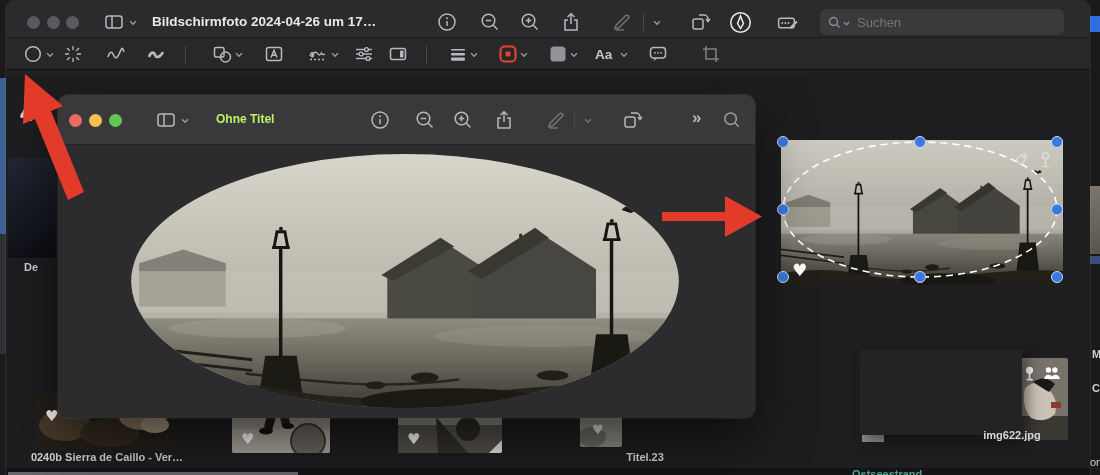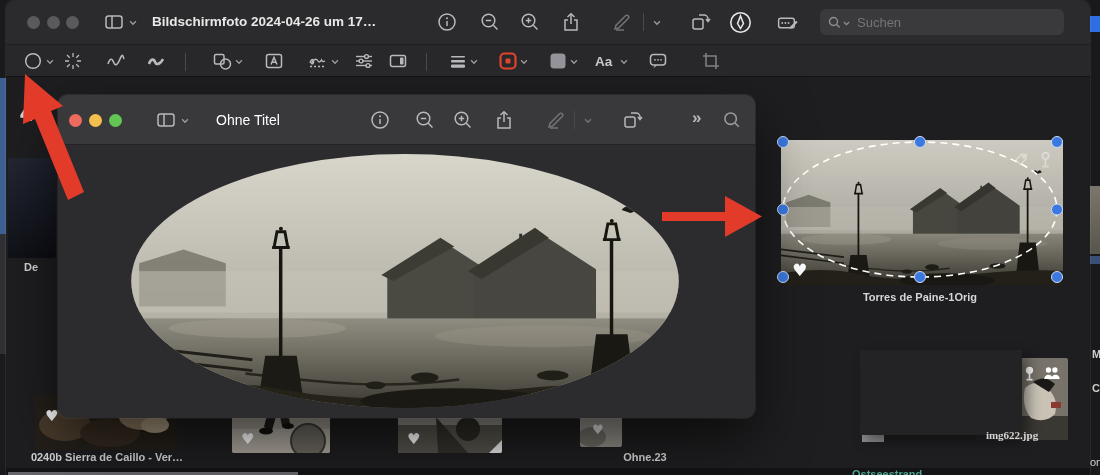--- a/index.html
+++ b/index.html
@@ -165,21 +165,21 @@
             <circle cx="5.5" cy="5.5" r="4" fill="none" stroke="#8e8e93" stroke-width="1.4"></circle>
             <line x1="8.6" y1="8.6" x2="11.6" y2="11.6" stroke="#8e8e93" stroke-width="1.4"></line>
           </svg>
         <svg width="9" height="9" viewBox="0 0 12 12" style="flex:none;margin:3px 4px 0 1px;">
             <polyline points="2.5,4 6,7.5 9.5,4" fill="none" stroke="#8e8e93" stroke-width="1.8"></polyline>
           </svg>
         <input style="flex: 1 1 0%; background: transparent; border: none; color: #22c55e; font-size: 13px; font-family: inherit; width: 100%;" placeholder="Suchen">
       </div>
     </div>
 
-    <div class="abs" style="left:0;top:44px;width:1084px;height:33px;background:#28282a;border-top:1px solid #1d1d1f;border-bottom:1px solid #131315;box-sizing:border-box;">
+    <div class="abs" style="left:0;top:37px;width:1084px;height:33px;background:#28282a;border-top:1px solid #1d1d1f;border-bottom:1px solid #131315;box-sizing:border-box;">
       <div class="ic" style="left:15px;top:4px;">
         <svg width="22" height="22" viewBox="0 0 22 22" fill="none" stroke="#b9b9bd" stroke-width="1.5">
             <circle cx="11" cy="11" r="7.3"></circle>
           </svg>
       </div>
       <svg class="chev" style="left:39px;top:12px;" viewBox="0 0 12 12">
           <polyline points="2.5,4 6,7.5 9.5,4" fill="none" stroke="#9b9b9f" stroke-width="1.6"></polyline>
         </svg>
       <div class="ic" style="left:55px;top:4px;">
         <svg width="22" height="22" viewBox="0 0 22 22" fill="none" stroke="#b9b9bd" stroke-width="1.3">
@@ -317,21 +317,20 @@
             <circle cx="144" cy="7" r="5.5"></circle>
             <circle cx="281" cy="7" r="5.5"></circle>
           <circle cx="7" cy="74.5" r="5.5"></circle>
             <circle cx="281" cy="74.5" r="5.5"></circle>
           <circle cx="7" cy="142" r="5.5"></circle>
             <circle cx="144" cy="142" r="5.5"></circle>
             <circle cx="281" cy="142" r="5.5"></circle>
         </g>
       </svg>
 
-      <div class="cap" style="left:814px;top:214px;width:200px;">Torres de Paine-1Orig</div>
 
       <div class="thumb" style="left:29px;top:318px;width:142px;height:55px;">
         <svg width="142" height="55" viewBox="0 0 142 55">
             <rect width="142" height="55" fill="#241f19"></rect>
             <ellipse cx="30" cy="30" rx="26" ry="16" fill="#4a3c2c"></ellipse>
             <ellipse cx="75" cy="38" rx="30" ry="14" fill="#352b20"></ellipse>
             <ellipse cx="108" cy="22" rx="24" ry="13" fill="#8a7a62"></ellipse>
             <ellipse cx="120" cy="30" rx="14" ry="8" fill="#a6967c"></ellipse>
             <ellipse cx="55" cy="14" rx="22" ry="9" fill="#3e3326"></ellipse>
           </svg>
@@ -366,21 +365,21 @@
         <div class="abs" style="right:0;bottom:0;width:0;height:0;border-left:13px solid transparent;border-bottom:13px solid #e8e8e8;"></div>
       </div>
 
       <div class="thumb" style="left:574px;top:336px;width:42px;height:34px;">
         <svg width="42" height="34" viewBox="0 0 42 34">
             <rect width="42" height="34" fill="#8f8c86"></rect>
             <ellipse cx="12" cy="24" rx="14" ry="10" fill="#6e6b64"></ellipse>
           </svg>
         <span class="heart" style="left:12px;top:9px;color:rgba(255,255,255,0.75);font-size:13px;">♥</span>
       </div>
-      <div class="cap" style="left:589px;top:374px;width:100px;">Ohne.23</div>
+      <div class="cap" style="left:589px;top:374px;width:100px;">Titel.23</div>
 
       <div class="abs" style="left:856px;top:358px;width:22px;height:7px;background:#8e8e90;"></div>
 
       <div class="thumb" style="left:969px;top:281px;width:93px;height:82px;">
         <svg width="93" height="82" viewBox="0 0 93 82">
             <rect width="93" height="82" fill="#232325"></rect>
             <rect x="28" width="65" height="82" fill="#77736b"></rect>
             <rect x="28" y="58" width="65" height="24" fill="#3a3833"></rect>
             <path d="M50,30 Q62,20 72,30 Q84,40 80,56 Q70,66 56,60 Q46,48 50,30 Z" fill="#c9c2b5"></path>
             <path d="M58,24 Q70,16 80,26 L74,34 Q64,28 58,24 Z" fill="#1a1918"></path>
@@ -393,21 +392,21 @@
           </svg>
         <svg class="abs" style="right:8px;top:8px;" width="17" height="14" viewBox="0 0 14 11" fill="#fff">
             <circle cx="4.5" cy="3" r="2.2"></circle>
             <path d="M1,10.5 a3.5,3.5 0 0 1 7,0 Z"></path>
             <circle cx="9.8" cy="3" r="2.2"></circle>
             <path d="M6.8,10.5 a3.5,3.5 0 0 1 7,0 Z"></path>
           </svg>
       </div>
 
       <div class="abs" style="left:854px;top:273px;width:162px;height:85px;background:#232326;border-radius:0 0 10px 0;box-shadow:6px 6px 14px rgba(0,0,0,0.45);"></div>
-      <div class="cap" style="left:946px;top:352px;width:120px;font-family:Liberation Serif, serif;">img622.jpg</div>
+      <div class="cap" style="left:946px;top:352px;width:120px;">img622.jpg</div>
 
       <div class="abs" style="left:0;top:391px;width:1084px;height:7px;background:#141416;"></div>
       <div class="abs" style="left:846px;top:391px;color:#4ea58d;font-size:11px;font-weight:700;">Ostseestrand</div>
       <div class="abs" style="left:2px;top:395px;width:290px;height:3px;background:#76767a;opacity:0.85;"></div>
 
       <div class="abs" style="left:52px;top:18px;width:697px;height:323px;border-radius:10px;background:#2c2c2e;
                   box-shadow:0 22px 55px rgba(0,0,0,0.6),0 0 0 1px rgba(255,255,255,0.09);overflow:hidden;">
         <div class="abs" style="left:0;top:0;width:697px;height:50px;background:#39393b;border-bottom:1px solid #242426;box-sizing:border-box;">
           <div class="tl" style="left:11px;top:19px;background:#ed6a5f;"></div>
           <div class="tl" style="left:31px;top:19px;background:#f5bf4f;"></div>
@@ -416,21 +415,21 @@
           <div class="ic" style="left:96px;top:13px;">
             <svg width="22" height="22" viewBox="0 0 22 22" fill="none" stroke="#b9b9bd" stroke-width="1.5">
                 <rect x="3" y="5" width="16" height="12" rx="2.5"></rect>
                 <line x1="9" y1="5" x2="9" y2="17"></line>
               </svg>
           </div>
           <svg class="chev" style="left:122px;top:21px;" viewBox="0 0 12 12">
               <polyline points="2.5,4 6,7.5 9.5,4" fill="none" stroke="#9b9b9f" stroke-width="1.6"></polyline>
             </svg>
 
-          <div class="abs" style="left:158px;top:17px;color:#ffffff;font-size:14px;font-weight:400;">Ohne Titel</div>
+          <div class="abs" style="left:158px;top:17px;color:#bef264;font-size:12px;font-weight:700;">Ohne Titel</div>
 
           <div class="ic" style="left:310px;top:13px;">
             <svg width="22" height="22" viewBox="0 0 22 22" fill="none" stroke="#b9b9bd" stroke-width="1.5">
                 <circle cx="11" cy="11" r="8"></circle>
                 <line x1="11" y1="10" x2="11" y2="15"></line>
                 <circle cx="11" cy="7.2" r="1" fill="#b9b9bd" stroke="none"></circle>
               </svg>
           </div>
           <div class="ic" style="left:355px;top:13px;">
             <svg width="22" height="22" viewBox="0 0 22 22" fill="none" stroke="#b9b9bd" stroke-width="1.5">

